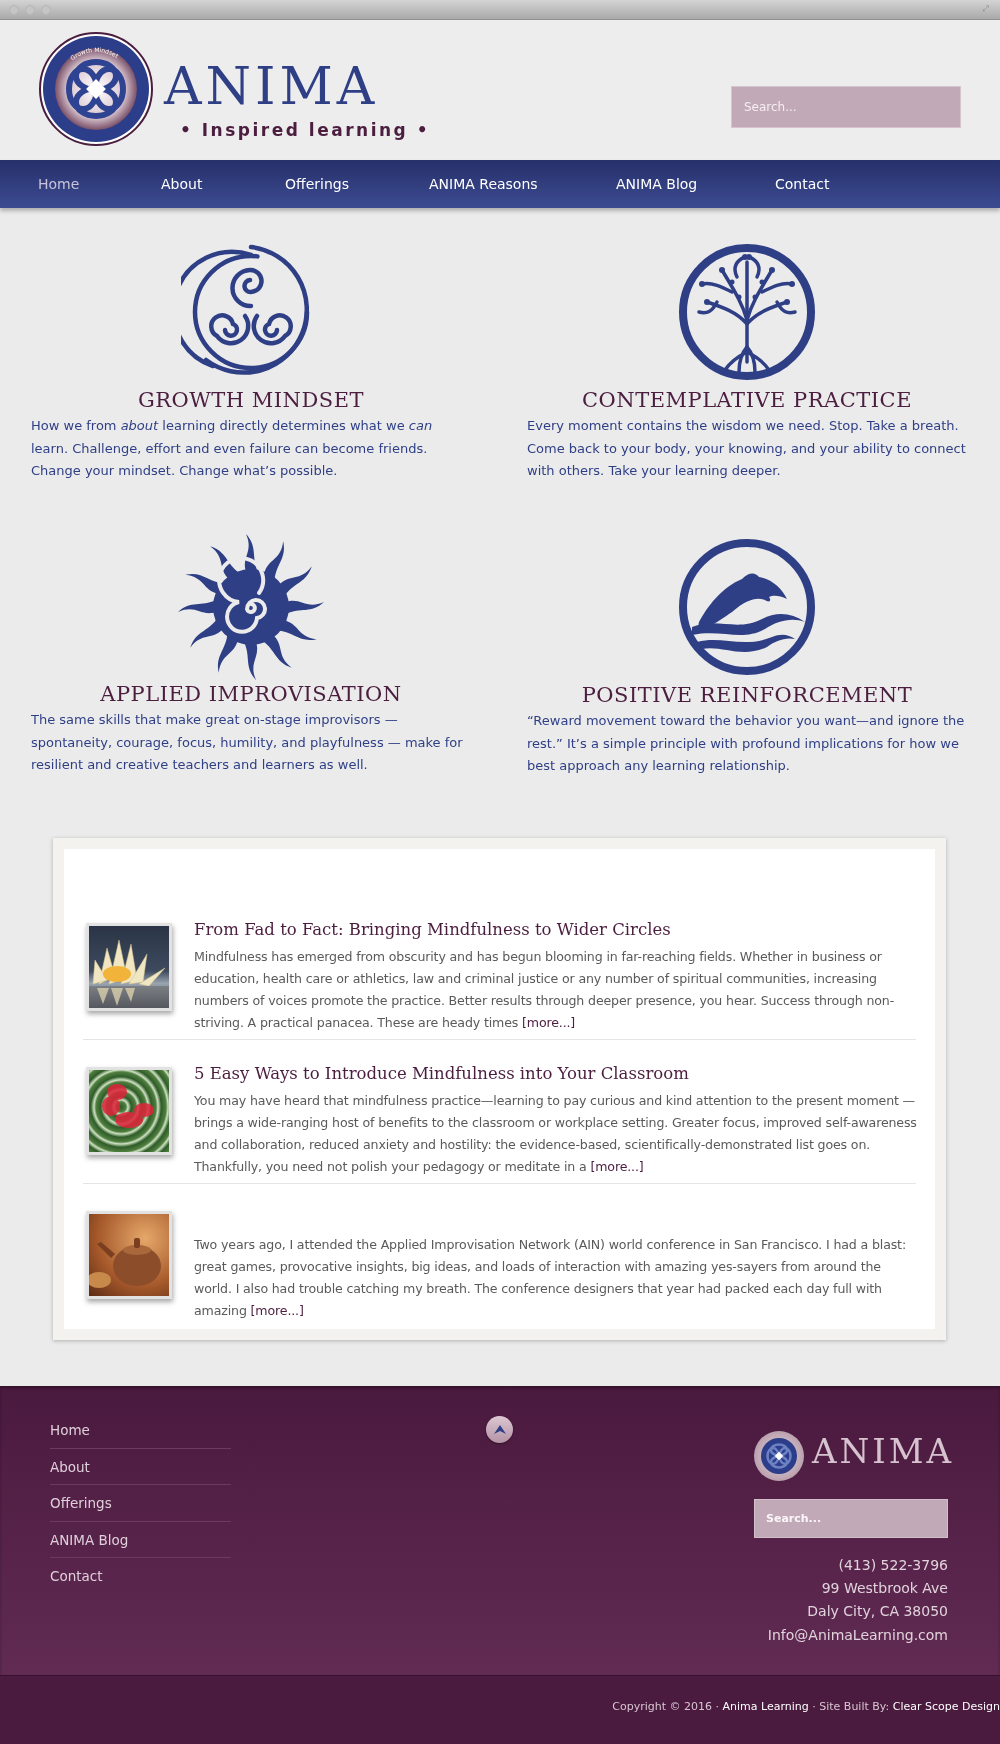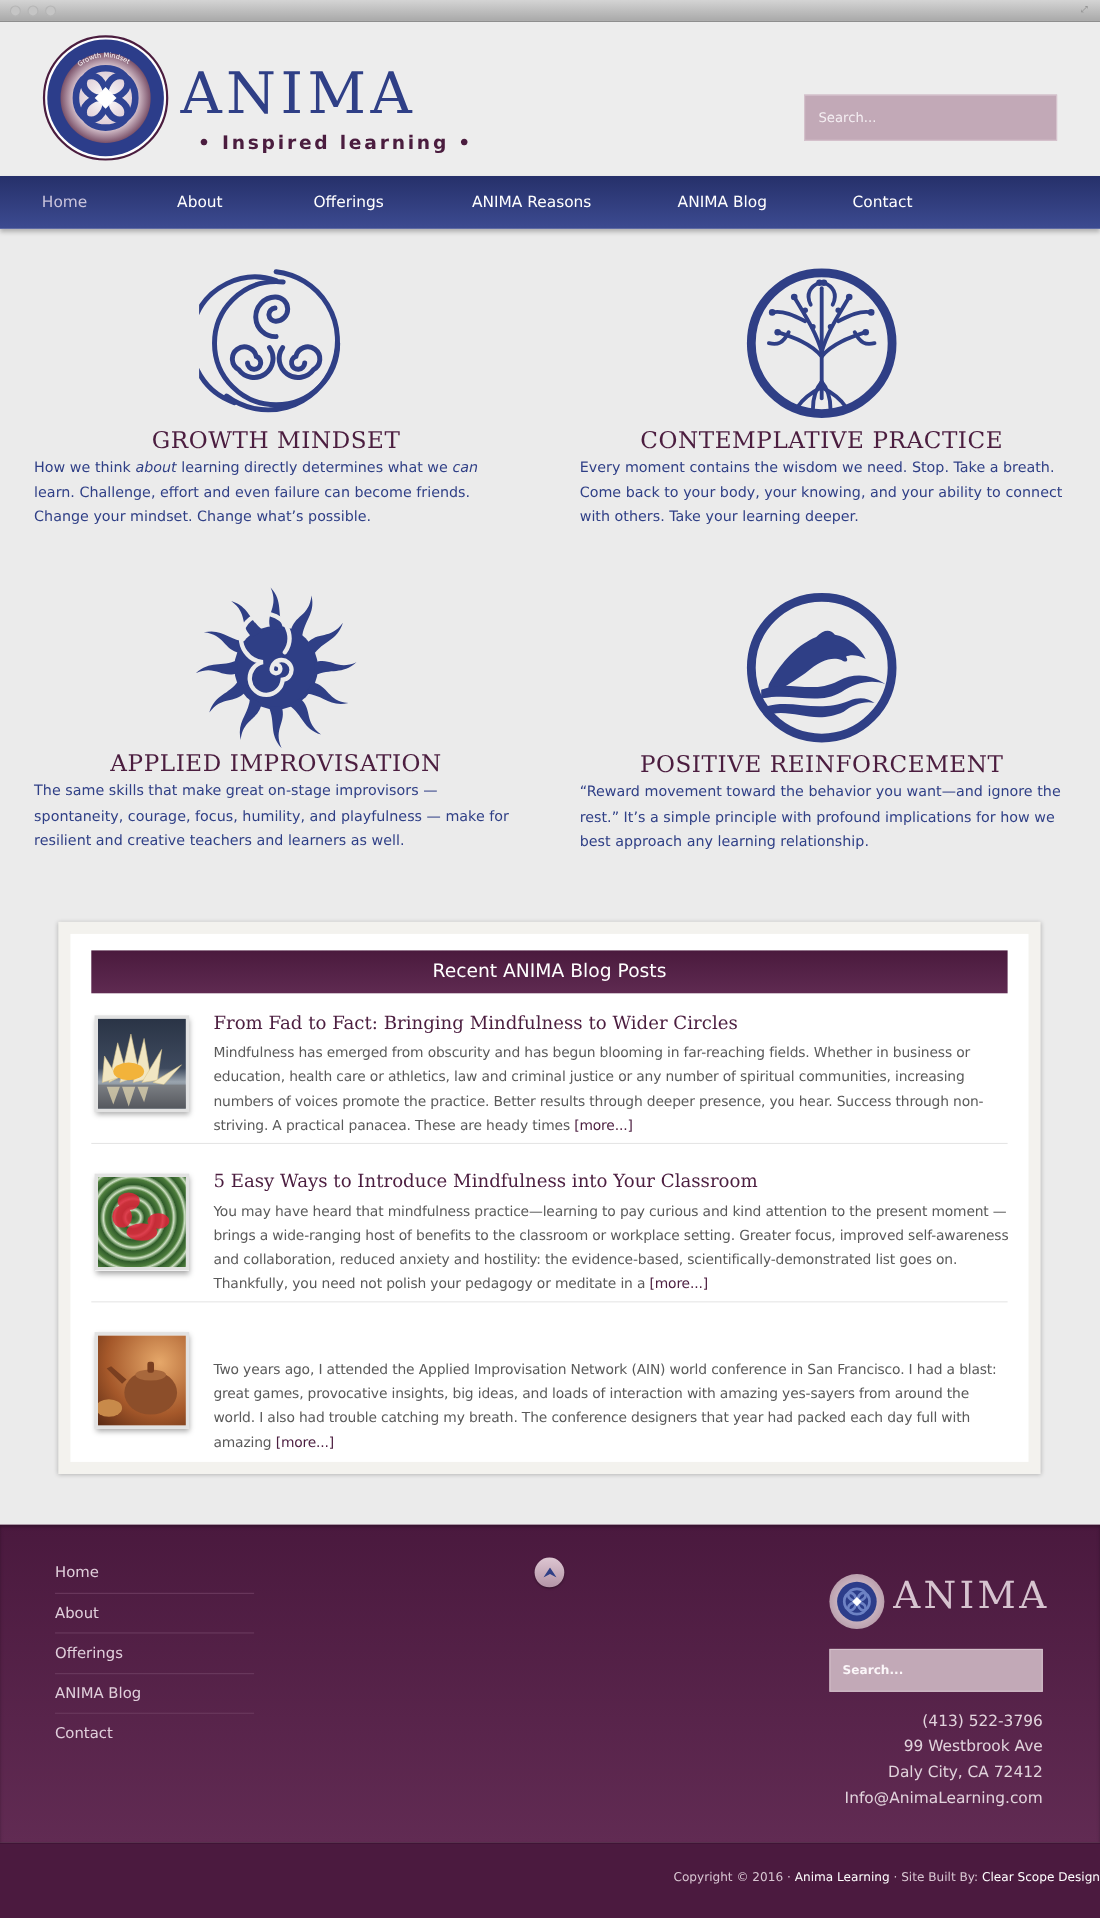--- a/index.html
+++ b/index.html
@@ -111,21 +111,21 @@
     <g fill="none" stroke="#2f3f86" stroke-width="4.5" stroke-linecap="round">
       <path d="M 70 5 A 63 63 0 1 1 25 118"></path>
       <path d="M 32 124 A 56 56 0 0 1 70 13"></path>
       <circle cx="70" cy="70" r="56" stroke-dasharray="270 90"></circle>
       <path d="M70 70 m0 -6 a 16 16 0 1 1 -1 -36 a 11 11 0 1 1 1 22 a 6 6 0 1 1 -1 -12"></path>
       <path d="M70 70 m-6 4 a 16 16 0 1 1 -28 20 a 11 11 0 1 1 16 -12 a 6 6 0 1 1 -8 6"></path>
       <path d="M70 70 m6 4 a 16 16 0 1 0 28 20 a 11 11 0 1 0 -16 -12 a 6 6 0 1 0 8 6"></path>
     </g>
   </svg>
   <h2>GROWTH MINDSET</h2>
-  <p><span>How we think </span><em>about</em><span> learning directly determines what we </span><em>can</em><span> learn. Challenge, effort and even failure can become friends. Change your mindset. Change what’s possible.</span></p>
+  <p><span>How we from </span><em>about</em><span> learning directly determines what we </span><em>can</em><span> learn. Challenge, effort and even failure can become friends. Change your mindset. Change what’s possible.</span></p>
 </div>
 
 <div class="feature" style="left:527px; top:242px;">
   <svg class="icon" width="140" height="140" viewBox="0 0 140 140">
     <circle cx="70" cy="70" r="64" fill="none" stroke="#2f3f86" stroke-width="8"></circle>
     <g stroke="#2f3f86" stroke-width="3.5" fill="none" stroke-linecap="round">
       <path d="M70 120 L70 78"></path>
       <path d="M70 82 C 60 70, 45 65, 30 60"></path>
       <path d="M70 82 C 80 70, 95 65, 110 60"></path>
       <path d="M70 78 C 65 60, 55 45, 45 28"></path>
@@ -192,21 +192,20 @@
     <path d="M22 85 C 30 70, 45 50, 65 42 C 72 35, 78 35, 82 40 C 95 42, 105 52, 110 62 C 102 58, 96 58, 92 60 C 95 64, 92 66, 88 63 C 80 60, 70 62, 55 75 C 48 80, 40 85, 35 88 C 33 95, 30 95, 30 90 C 25 92, 20 92, 22 85 Z" fill="#2f3f86"></path>
     <path d="M15 90 C 40 80, 60 95, 85 82 C 100 74, 115 76, 128 85 C 115 80, 100 84, 88 92 C 65 105, 45 92, 15 98 Z" fill="#2f3f86"></path>
     <path d="M20 105 C 45 98, 65 112, 95 100 C 105 96, 112 98, 118 102 C 108 100, 98 104, 90 110 C 65 122, 45 108, 25 112 Z" fill="#2f3f86"></path>
   </svg>
   <h2>POSITIVE REINFORCEMENT</h2>
   <p>“Reward movement toward the behavior you want—and ignore the rest.” It’s a simple principle with profound implications for how we best approach any learning relationship.</p>
 </div>
 
 <div class="blog-outer">
   <div class="blog-inner">
-    <div class="blog-head">Recent ANIMA Blog Posts</div>
 
     <div class="post" style="top:71px;">
       <div class="thumb" style="background: linear-gradient(180deg, #2a3446 0%, #3e4a5e 55%, #9aa4ae 70%, #3a4250 100%);">
         <svg width="80" height="82" viewBox="0 0 80 82">
           <g fill="#f1e6c2" stroke="#d9c48a" stroke-width="0.5">
             <path d="M10 58 L18 22 L26 50 Z"></path>
               <path d="M20 58 L30 14 L38 52 Z"></path>
             <path d="M32 58 L42 18 L48 54 Z"></path>
               <path d="M4 58 L6 34 L18 54 Z"></path>
             <path d="M40 58 L58 28 L54 56 Z"></path>
@@ -284,20 +283,20 @@
       <rect x="17" y="17" width="6" height="6" fill="#fff" transform="rotate(45 20 20)"></rect>
     </svg>
   </div>
   <div class="footer-brand">ANIMA</div>
 
   <input class="search-foot" type="text" placeholder="Search..." style="">
 
   <div class="contact">
     <div>(413) 522-3796</div>
     <div>99 Westbrook Ave</div>
-    <div>Daly City, CA 72412</div>
+    <div>Daly City, CA 38050</div>
     <div><a>Info@AnimaLearning.com</a></div>
   </div>
 </div>
 
 <div class="copyright">
   <span>Copyright © 2016 · </span><a>Anima Learning</a><span> · Site Built By: </span><a>Clear Scope Design</a>
 </div>
 
 </body></html>

